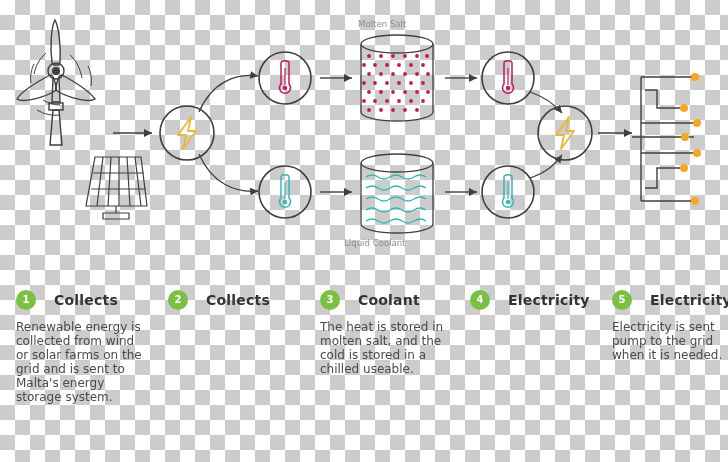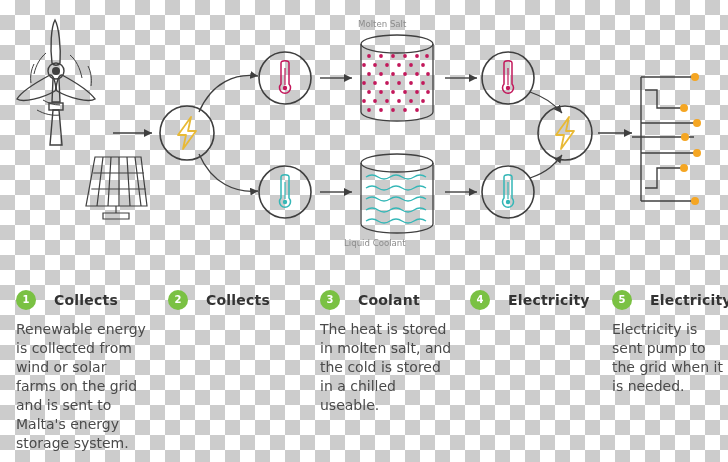--- a/index.html
+++ b/index.html
@@ -24,21 +24,21 @@
     width:20px;height:20px;border-radius:50%;
     background:#7ac143;color:#ffffff;
     font-size:10px;line-height:20px;text-align:center;
     font-weight:bold;flex:0 0 auto;
   }
   .step-title{
     margin-left:18px;font-size:14px;color:#333333;font-weight:bold;
     letter-spacing:.2px;
   }
   .step-body{
-    margin-top:8px;font-size:14px;line-height:19px;color:#4a4a4a;
+    margin-top:8px;font-size:12px;line-height:14px;color:#4a4a4a;
   }
   .tank-label{font-size:8.6px;fill:#8c8c8c;font-family:"DejaVu Sans",sans-serif;}
 </style>
 </head>
 <body>
 
 <div class="stage">
 
   <svg class="diagram" viewBox="0 0 728 270">
     <defs>

